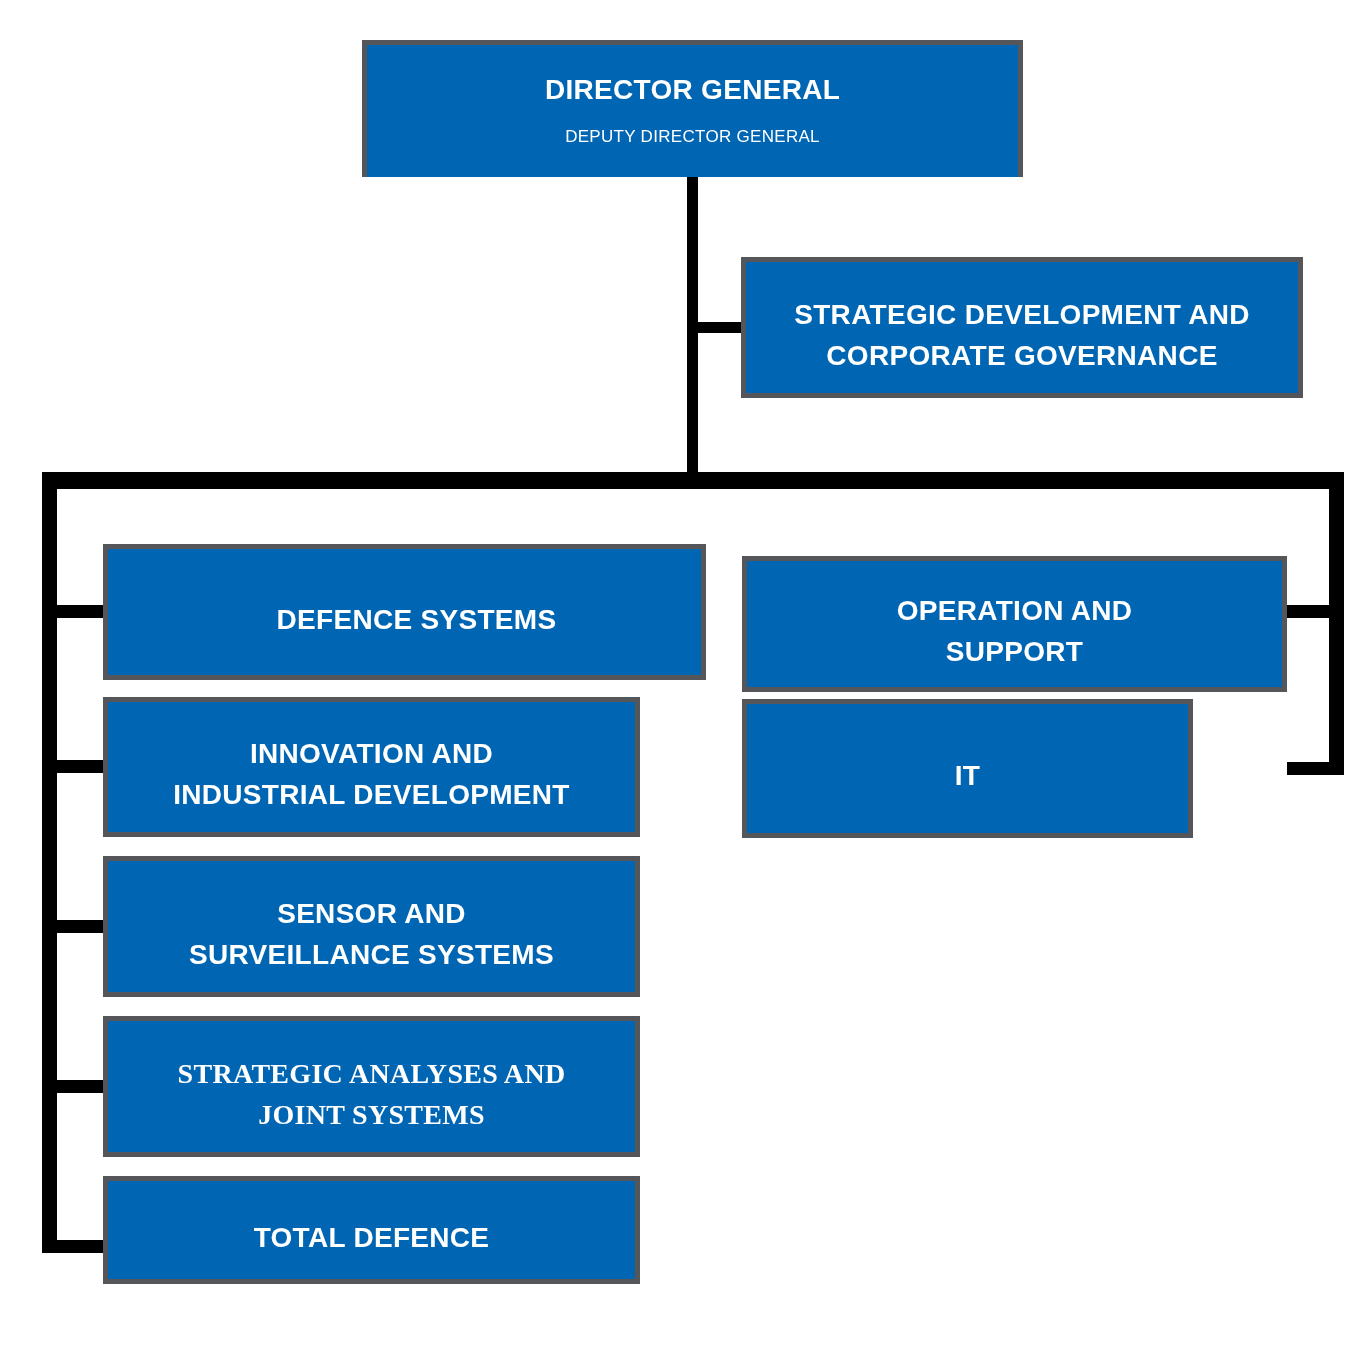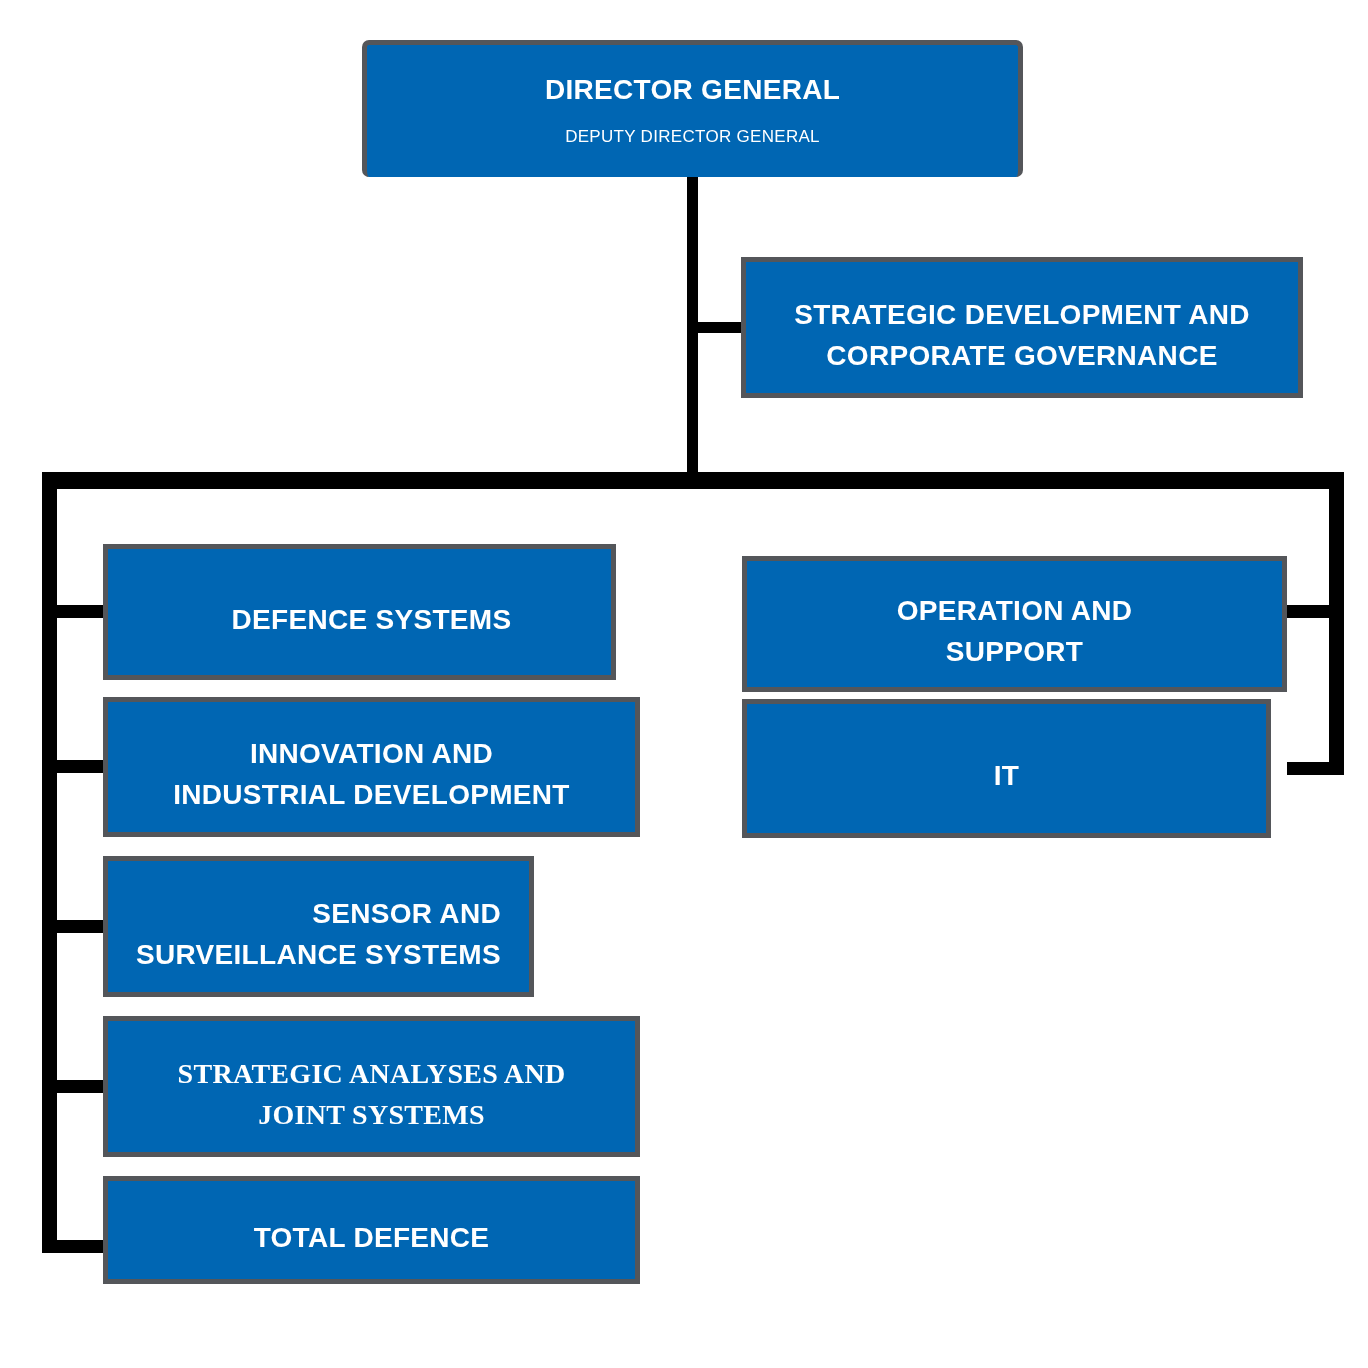--- a/index.html
+++ b/index.html
@@ -41,42 +41,41 @@
     line-height:1.45;
     letter-spacing:0.3px;
   }
   .box .label{
     white-space:pre-line;
     margin-top:16px;
   }
   .box.root{
     border-bottom:none;
     gap:22px;
-    border-radius:7px;
   }
   .box.root .title{
     font-size:28px;
     font-weight:bold;
     line-height:1.1;
   }
   .box.root .subtitle{
     font-size:17px;
     font-weight:normal;
     line-height:1.1;
   }
   
   .b-root{left:362px; top:40px;  width:661px; height:137px;}
   .b-staff{left:741px; top:257px; width:562px; height:141px;}
-  .b-l1{left:103px; top:544px;  width:513px; height:136px;padding-left:24px;}
+  .b-l1{left:103px; top:544px;  width:603px; height:136px;padding-left:24px;}
   .b-l2{left:103px; top:697px;  width:537px; height:140px;}
-  .b-l3{left:103px; top:856px;  width:431px; height:141px;text-align:right;}
+  .b-l3{left:103px; top:856px;  width:537px; height:141px;}
   .b-l4{left:103px; top:1016px; width:537px; height:141px;font-family:Liberation Serif, serif;}
   .b-l5{left:103px; top:1176px; width:537px; height:108px;}
   .b-r1{left:742px; top:556px;  width:545px; height:136px;}
-  .b-r2{left:742px; top:699px;  width:529px; height:139px;}
+  .b-r2{left:742px; top:699px;  width:451px; height:139px;}
   
   .c-trunk       {left:687px;  top:176px;  width:11px;   height:297px;}
   .c-staff-branch{left:687px;  top:322px;  width:54px;   height:11px;}
   .c-main-bar    {left:42px;   top:472px;  width:1302px; height:17px;}
   .c-left-rail   {left:42px;   top:472px;  width:15px;   height:781px;}
   .c-right-rail  {left:1329px; top:472px;  width:15px;   height:303px;}
   .c-stub-l1{left:42px; top:605px;  width:61px; height:13px;}
   .c-stub-l2{left:42px; top:760px;  width:61px; height:13px;}
   .c-stub-l3{left:42px; top:920px;  width:61px; height:13px;}
   .c-stub-l4{left:42px; top:1080px; width:61px; height:13px;}

